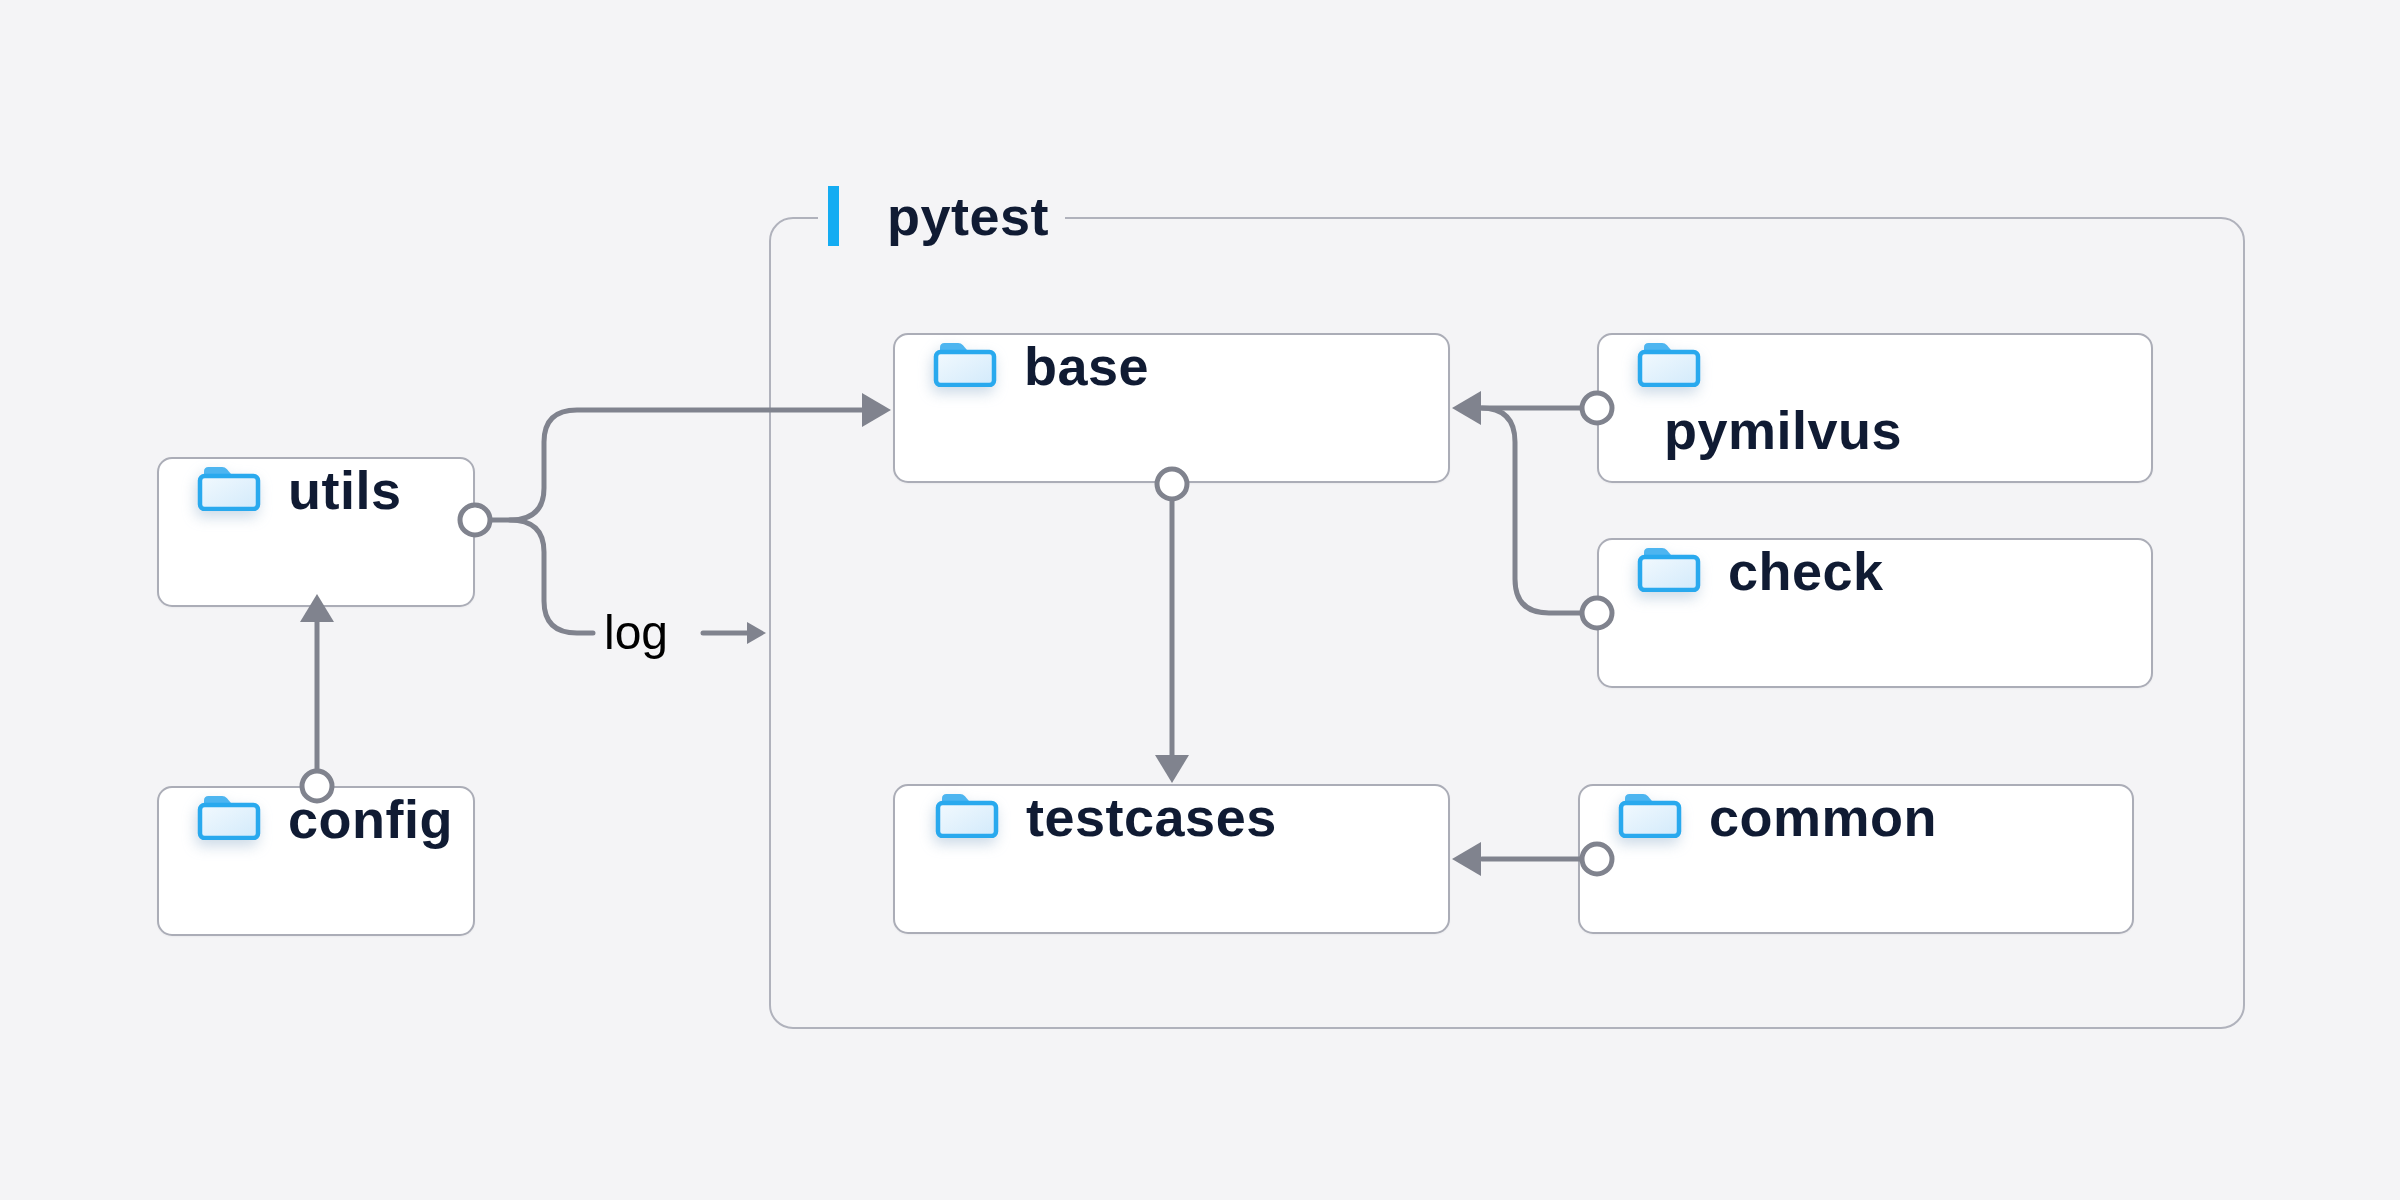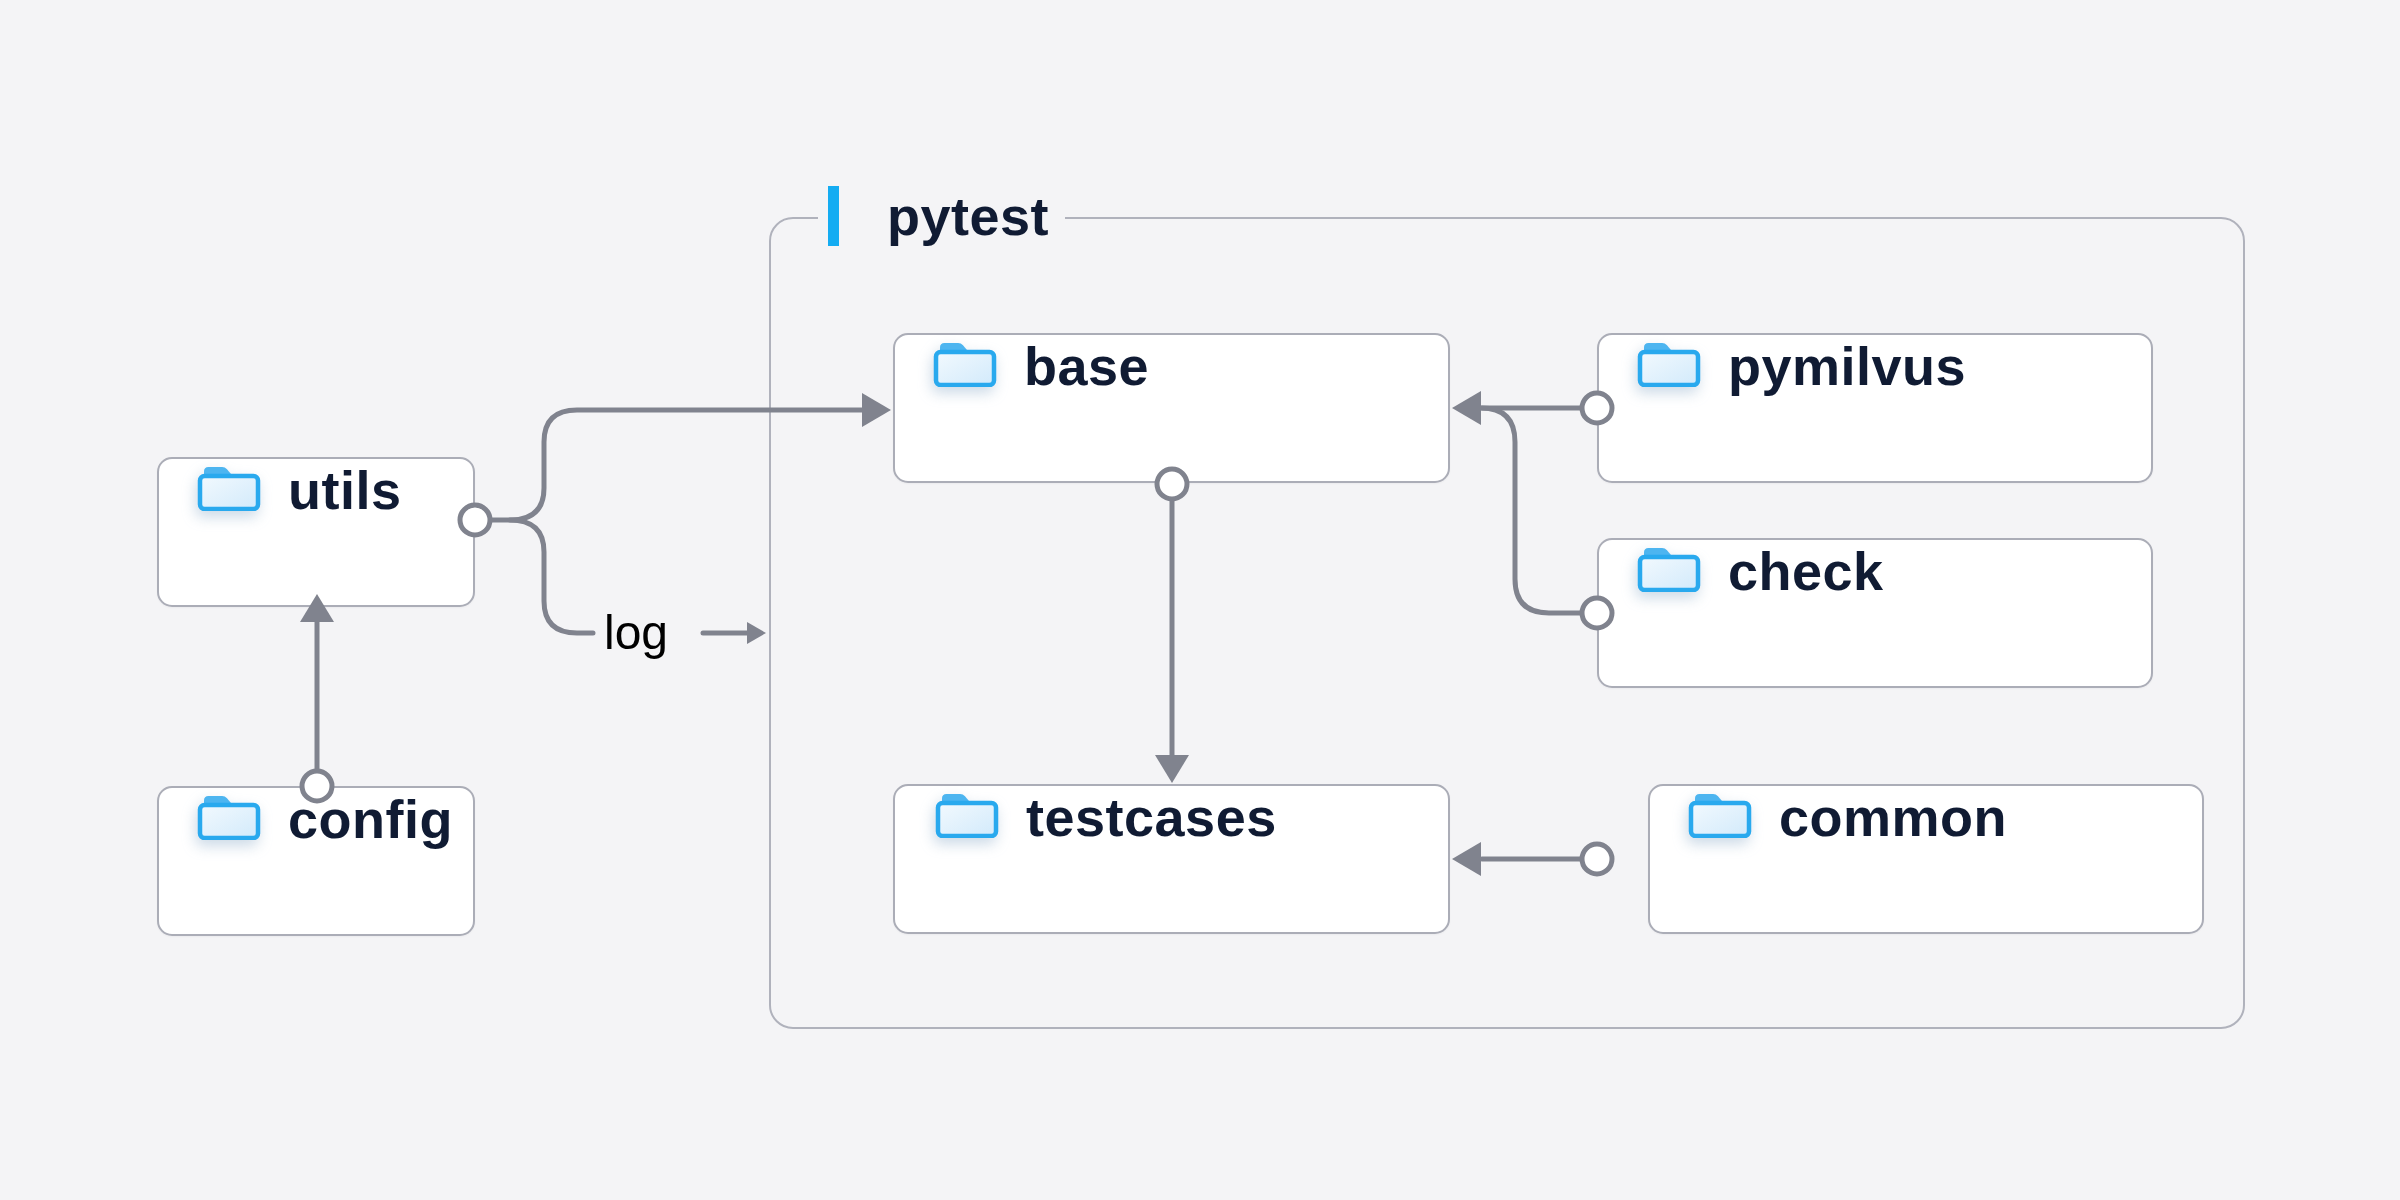--- a/index.html
+++ b/index.html
@@ -81,23 +81,23 @@
     display: inline-flex;
     width: 64px;
     height: 52px;
     flex: 0 0 64px;
   }
   .folder svg { filter: drop-shadow(-2px 6px 7px rgba(110,150,185,0.35)); }
   .node-utils     { left: 157px;  top: 457px; width: 318px; }
   .node-config    { left: 157px;  top: 786px; width: 318px; }
   .node-base      { left: 893px;  top: 333px; width: 557px; }
   .node-testcases { left: 893px;  top: 784px; width: 557px; padding-left: 40px; }
-  .node-pymilvus  { left: 1597px; top: 333px; width: 556px; }
+  .node-pymilvus  { left: 1597px; top: 333px; width: 556px; flex-direction: column; }
   .node-check     { left: 1597px; top: 538px; width: 556px; }
-  .node-common    { left: 1648px; top: 784px; width: 556px; }
+  .node-common    { left: 1578px; top: 784px; width: 556px; }
   
   .log-label {
     position: absolute;
     left: 604px;
     top: 606px;
     height: 54px;
     line-height: 54px;
     font-size: 48px;
     font-weight: 500;
     color: #000000;

